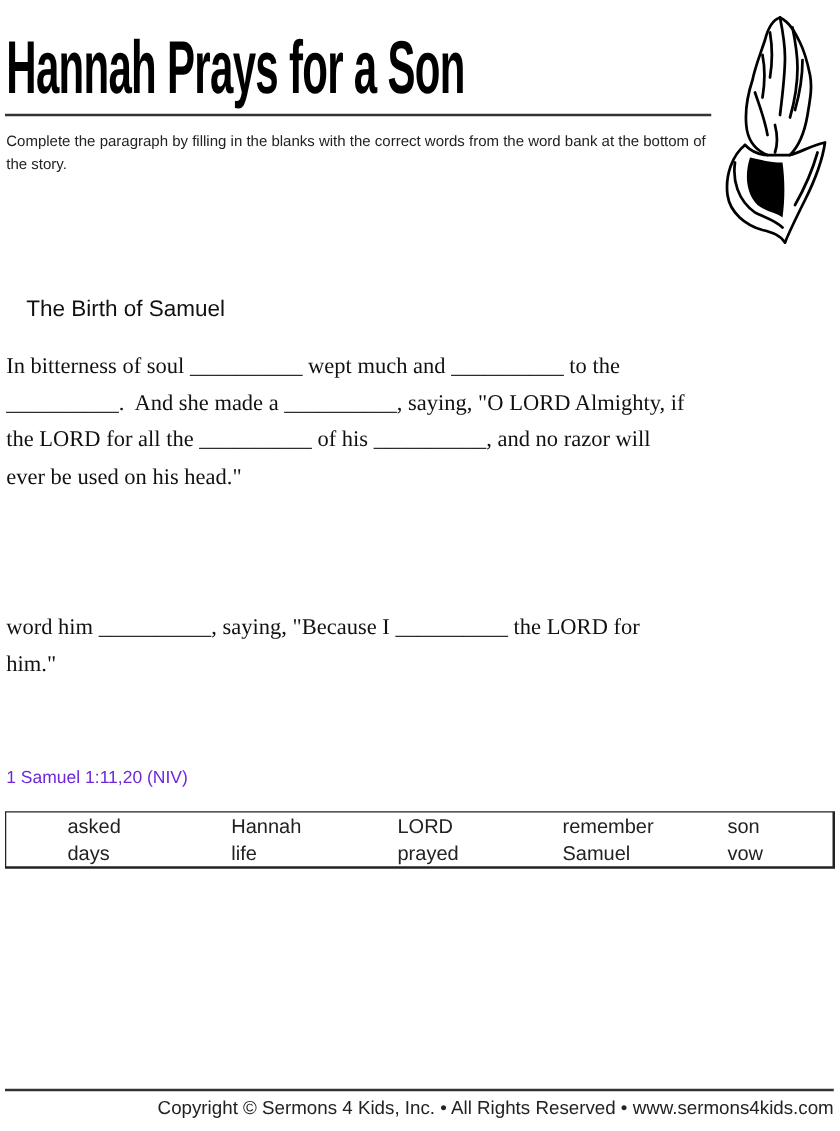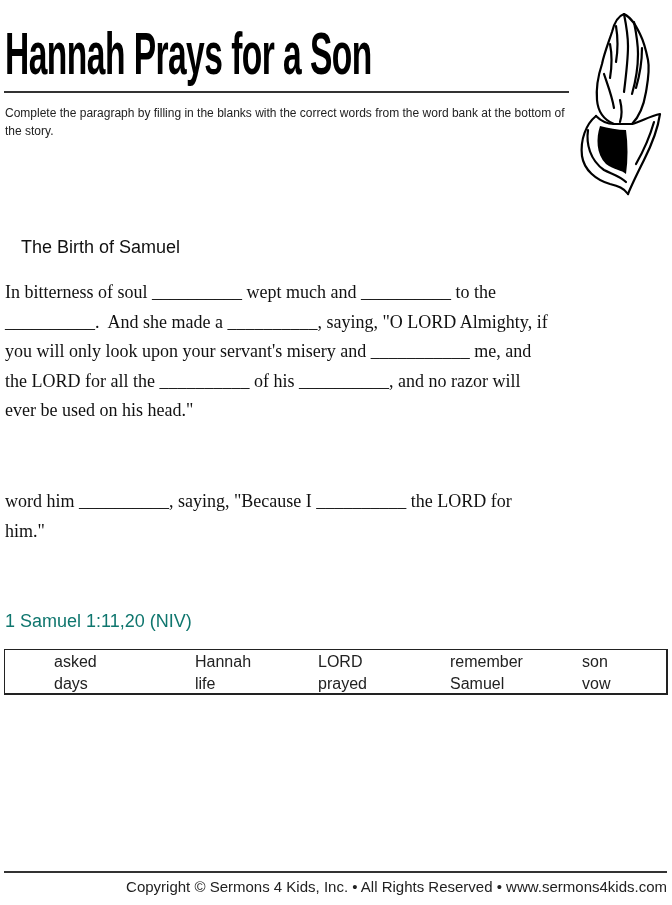--- a/index.html
+++ b/index.html
@@ -77,24 +77,24 @@
     font-family: Liberation Serif, serif;
   }
   .p1 { top: 278px; }
   .p2 { top: 487px; }
   .line { display: block; }
   .blank { white-space: pre; }
   .reference {
     position: absolute;
     left: 5px;
     top: 610px;
-    font-size: 18px;
+    font-size: 14px;
     line-height: 22px;
     margin: 0;
-    color: #0f766e;
+    color: #6d28d9;
   }
   .wordbank {
     position: absolute;
     left: 4px;
     top: 649px;
     width: 661px;
     height: 43px;
     border: 1px solid #222222;
     border-right-width: 2px;
     border-bottom-width: 2px;
@@ -110,21 +110,21 @@
     color: #222222;
   }
   .wb-row.r0 { top: 1px; }
   .wb-row.r1 { top: 23px; }
   .wb-cell {
     position: absolute;
     top: 0;
     white-space: nowrap;
   }
   .c0 { left: 49px; }
-  .c1 { left: 190px; text-align: center; }
+  .c1 { left: 180px; text-align: center; }
   .c2 { left: 313px; }
   .c3 { left: 445px; }
   .c4 { left: 577px; }
   .footer-rule {
     position: absolute;
     left: 4px;
     top: 871px;
     width: 663px;
     height: 2px;
     background: #333333;
@@ -171,23 +171,20 @@
 </svg>
 
 <h2 class="story-heading">The Birth of Samuel</h2>
 
 <p class="paragraph p1">
   <span class="line">
     <span>In bitterness of soul </span><span class="blank">__________</span><span> wept much and </span><span class="blank">__________</span><span> to the</span>
   </span>
   <span class="line">
     <span class="blank">__________</span><span class="blank">.  And she made a </span><span class="blank">__________</span><span>, saying, "O LORD Almighty, if</span>
-  </span>
-  <span class="line">
-    <span>you will only look upon your servant's misery and </span><span class="blank">___________</span><span> me, and</span>
   </span>
   <span class="line">
     <span>the LORD for all the </span><span class="blank">__________</span><span> of his </span><span class="blank">__________</span><span>, and no razor will</span>
   </span>
   <span class="line">
     <span>ever be used on his head."</span>
   </span>
 </p>
 
 <p class="paragraph p2">

